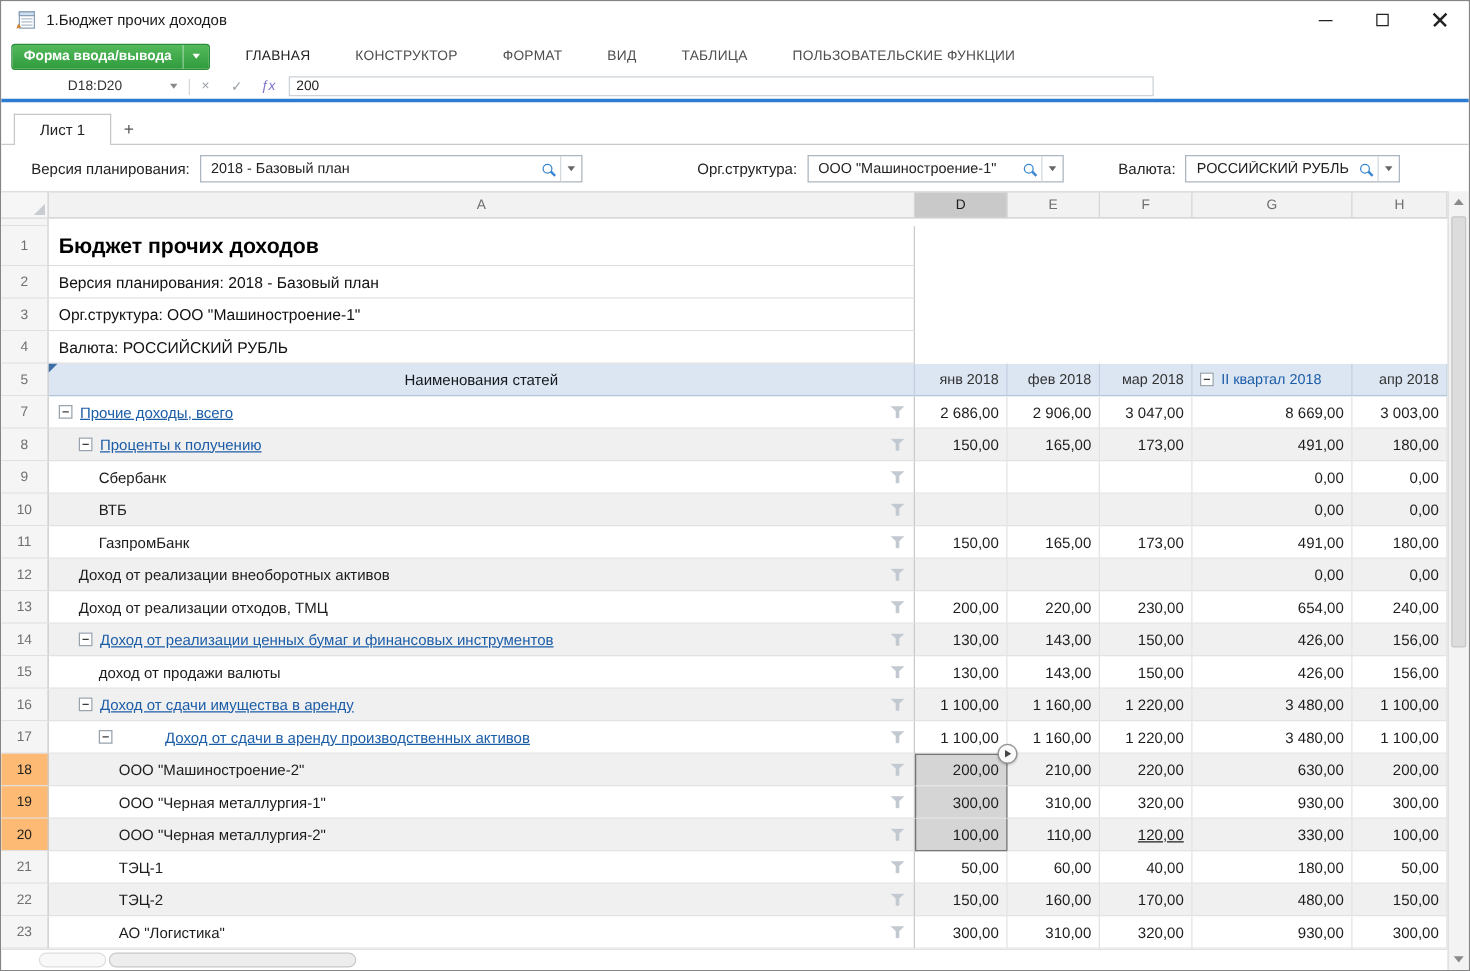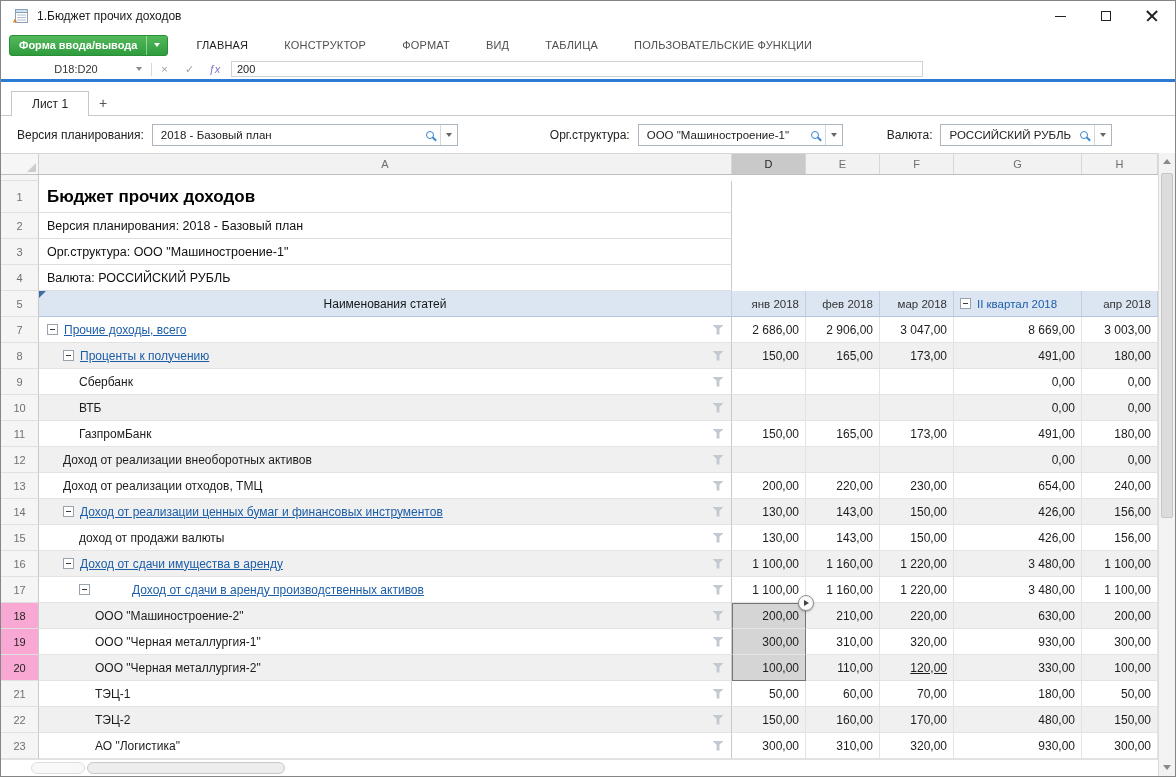--- a/index.html
+++ b/index.html
@@ -41,21 +41,21 @@
   .formula-input { margin-left:4px; width:692px; height:16px; border:1px solid #ccd2d8; display:flex; align-items:center; padding:0 5px; font-size:11px; color:#222; }
   .accent-line { height:3px; background:#2b7bd3; }
   .gap8 { height:8px; background:#fff; }
 
   
   .sheet-bar { height:26px; background:#fff; border-bottom:1px solid #c9c9c9; display:flex; align-items:flex-end; padding-left:10px; }
   .sheet-tab { height:25px; padding:0 20px; background:#fff; border:1px solid #c6c6c6; border-bottom:none; display:flex; align-items:center; font-size:12px; color:#222; margin-bottom:-1px; z-index:2; }
   .sheet-add { width:28px; height:25px; display:flex; align-items:center; justify-content:center; font-size:14px; color:#555; }
 
   
-  .filter-bar { height:37px; display:flex; align-items:center; background:#fff; padding-left:16px; }
+  .filter-bar { height:37px; display:flex; align-items:center; background:#fff; padding-left:24px; }
   .fgroup { display:flex; align-items:center; }
   .fgroup.g2 { margin-left:92px; }
   .fgroup.g3 { margin-left:44px; }
   .flabel { font-size:12px; color:#222; margin-right:8px; white-space:nowrap; }
   .combo { display:flex; align-items:center; height:22px; border:1px solid #abb5bf; background:#fff; }
   .combo.w1 { width:306px; } .combo.w2 { width:205px; } .combo.w3 { width:172px; }
   .combo-text { flex:1; padding:0 8px; font-size:11.5px; color:#222; white-space:nowrap; overflow:hidden; }
   .combo-mag-wrap { width:20px; height:100%; display:flex; align-items:center; justify-content:center; }
   .mag { position:relative; width:8px; height:8px; border:1.5px solid #3a87cf; border-radius:50%; }
   .mag::after { content:""; position:absolute; width:5px; height:1.5px; background:#3a87cf; right:-4px; bottom:-2px; transform:rotate(45deg); }
@@ -64,21 +64,21 @@
   
   .grid { position:relative; width:1157px; background:#fff; }
   .colhdr { display:flex; height:22px; border-top:1px solid #d6d6d6; background:#f2f2f2; border-bottom:1px solid #bfbfbf; }
   .corner { width:38px; height:100%; border-right:1px solid #cfcfcf; position:relative; background:#f6f6f6; }
   .corner::after { content:""; position:absolute; right:2px; bottom:2px; border-left:9px solid transparent; border-bottom:9px solid #c9cdd2; }
   .colhdr-cell { display:flex; align-items:center; justify-content:center; font-size:11px; color:#6e6e6e; border-right:1px solid #d6d6d6; height:100%; flex:none; }
   .colhdr-cell.selected { background:#c9c9c9; color:#1f1f1f; }
 
   .g-row { display:flex; width:1157px; background:#fff; }
   .row-num { width:38px; flex:none; background:#f5f5f5; border-right:1px solid #c9c9c9; border-bottom:1px solid #e0e0e0; display:flex; align-items:center; justify-content:center; font-size:11px; color:#707070; }
-  .row-num.selected { background:#f9a8d4; color:#1f1f1f; }
+  .row-num.selected { background:#fdba74; color:#1f1f1f; }
   .sliver { height:6px; }
   .sliver-rest { flex:1; background:#fff; }
 
   .g-row.info { height:26px; }
   .info-cell { width:693px; flex:none; border-right:1px solid #c9c9c9; border-bottom:1px solid #dedede; display:flex; align-items:center; padding-left:8px; background:#fff; }
   .sheet-title { font-size:17px; font-weight:bold; color:#000; white-space:nowrap; }
   .info-text { font-size:12.5px; color:#111; white-space:nowrap; }
   .info-filler { flex:1; background:#fff; }
 
   .g-row.header5 { height:26px; background:#dce6f2; }
@@ -462,21 +462,21 @@
         <div class="num-cell" style="width: 76px;">100,00</div>
       </div>
       <div class="g-row data">
         <div class="row-num">21</div>
         <div class="name-cell" style="padding-left: 56px;">
           <div class="name-text">ТЭЦ-1</div>
           <div class="fun"></div>
         </div>
         <div class="num-cell" style="width: 74px;">50,00</div>
         <div class="num-cell" style="width: 74px;">60,00</div>
-        <div class="num-cell" style="width: 74px;">70,00</div>
+        <div class="num-cell" style="width: 74px;">40,00</div>
         <div class="num-cell" style="width: 128px;">180,00</div>
         <div class="num-cell" style="width: 76px;">50,00</div>
       </div>
       <div class="g-row data banded">
         <div class="row-num">22</div>
         <div class="name-cell" style="padding-left: 56px;">
           <div class="name-text">ТЭЦ-2</div>
           <div class="fun"></div>
         </div>
         <div class="num-cell" style="width: 74px;">150,00</div>

